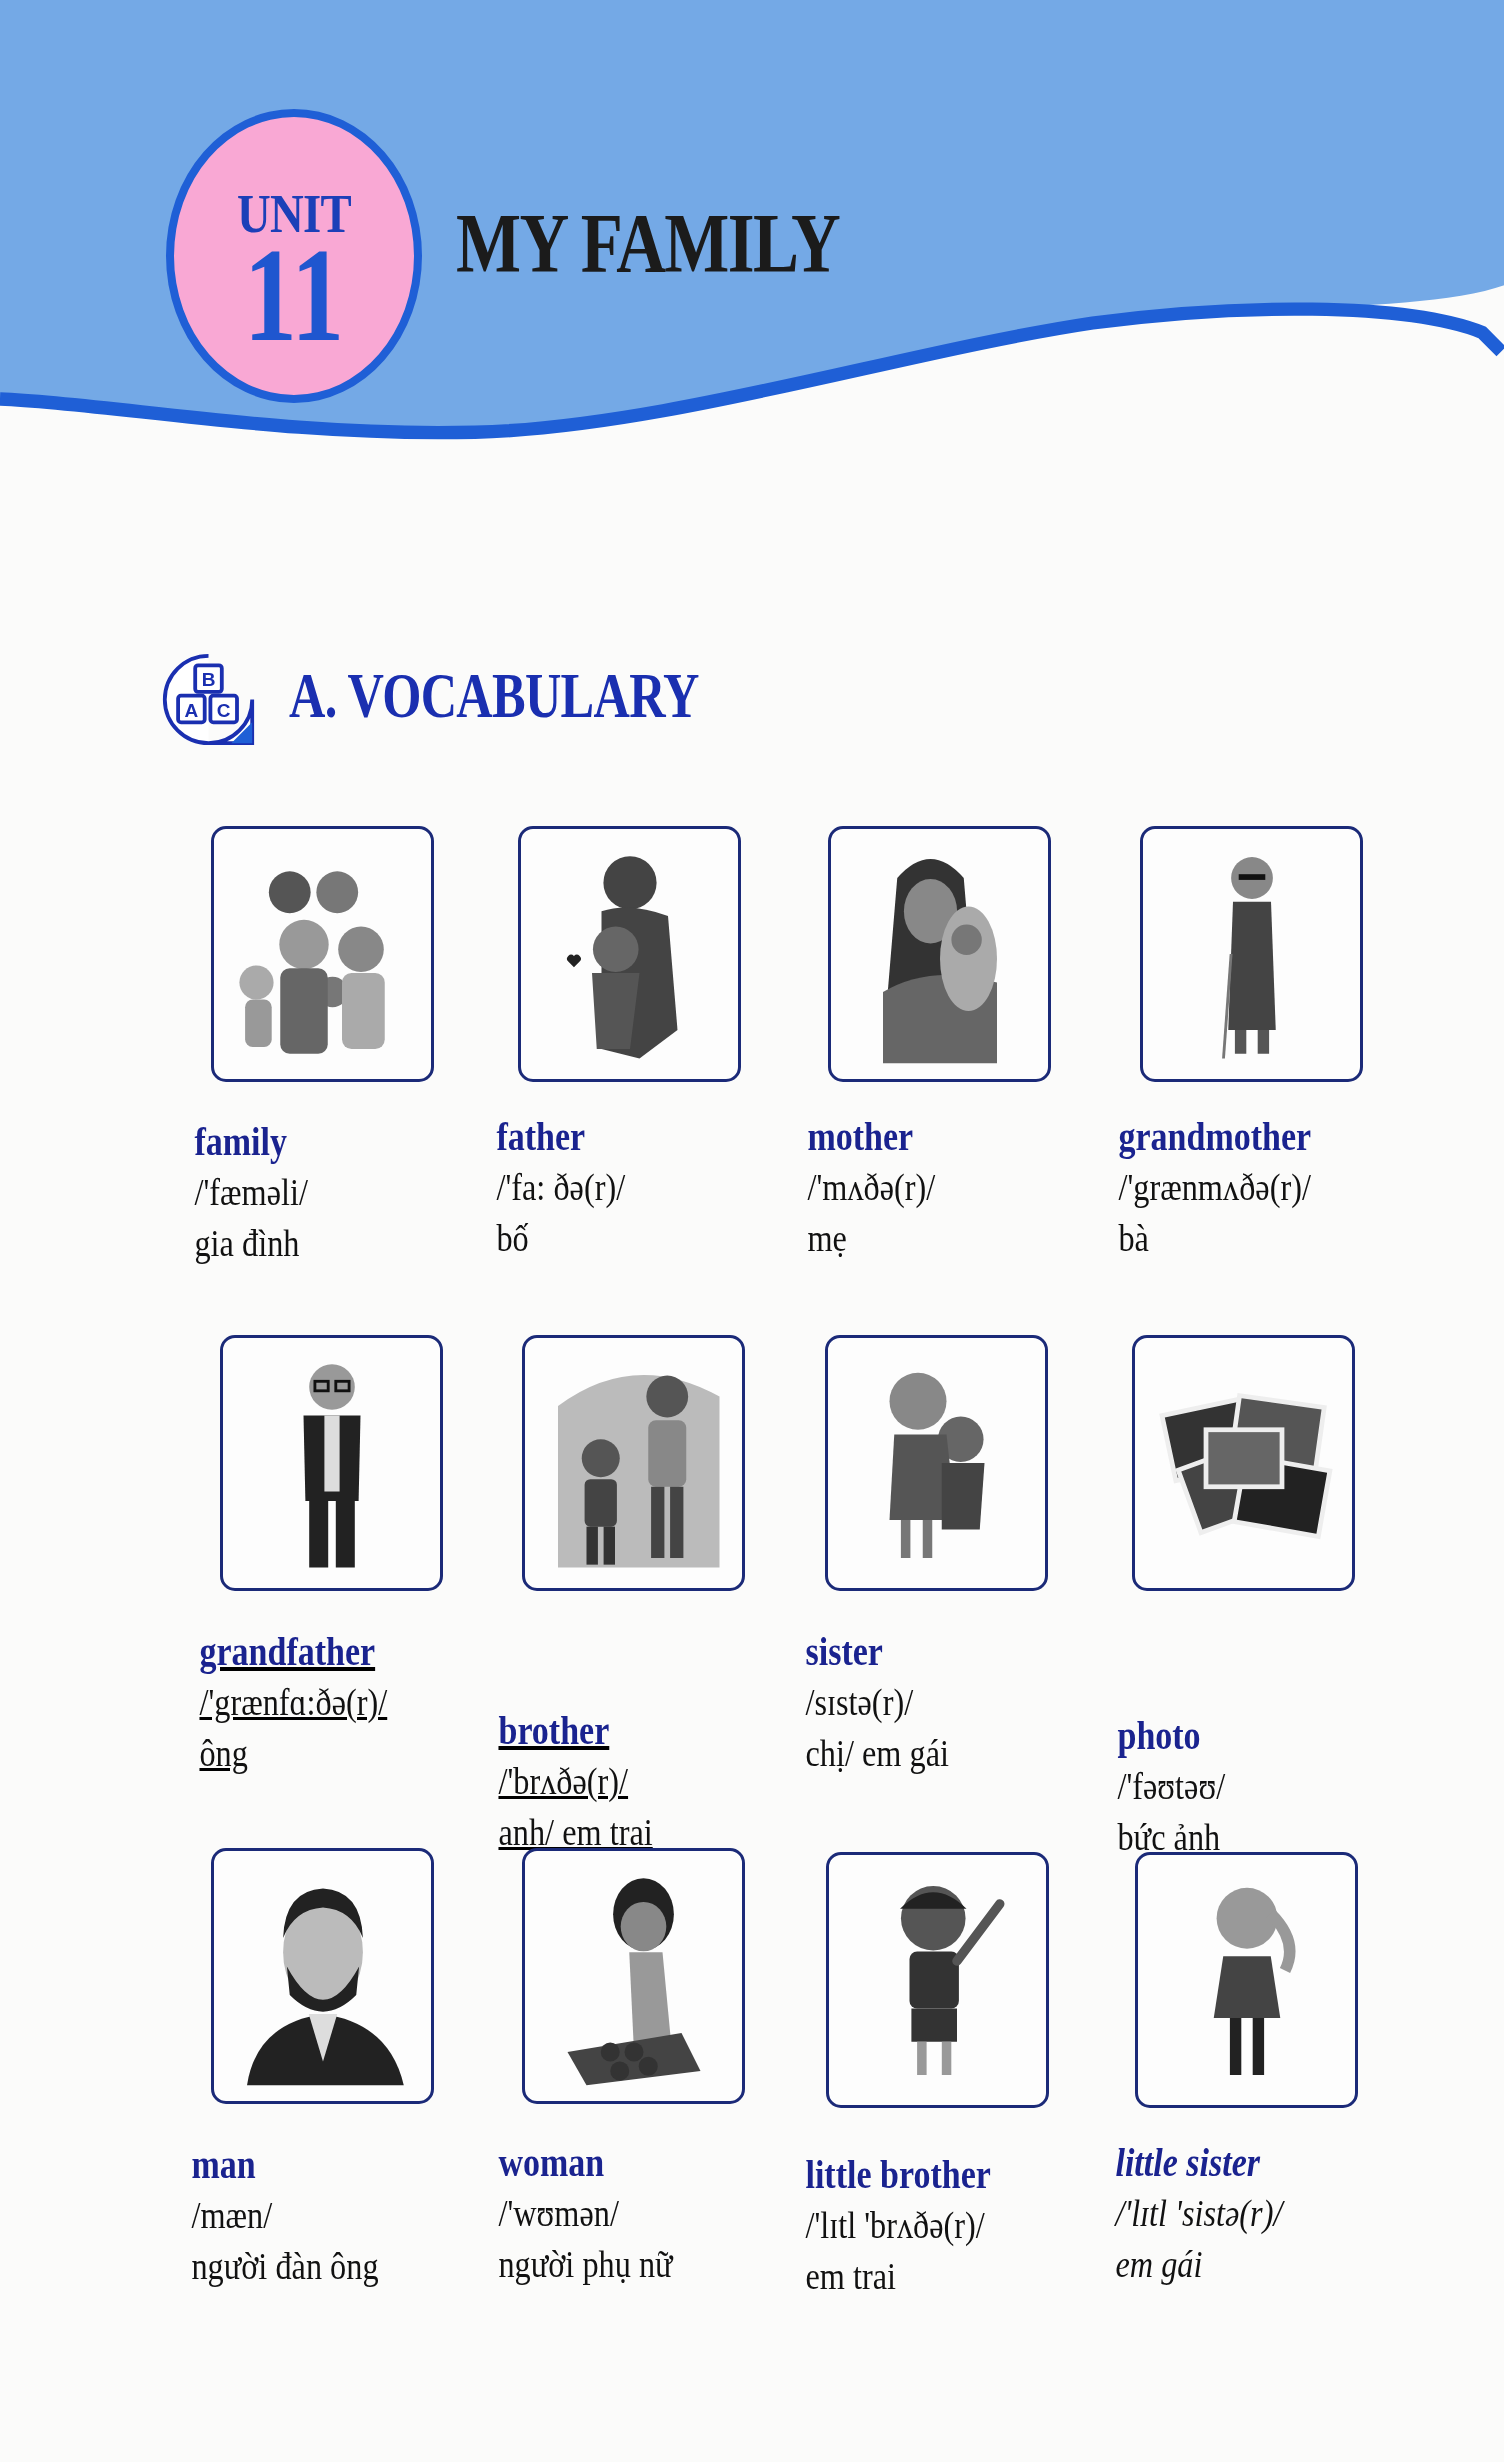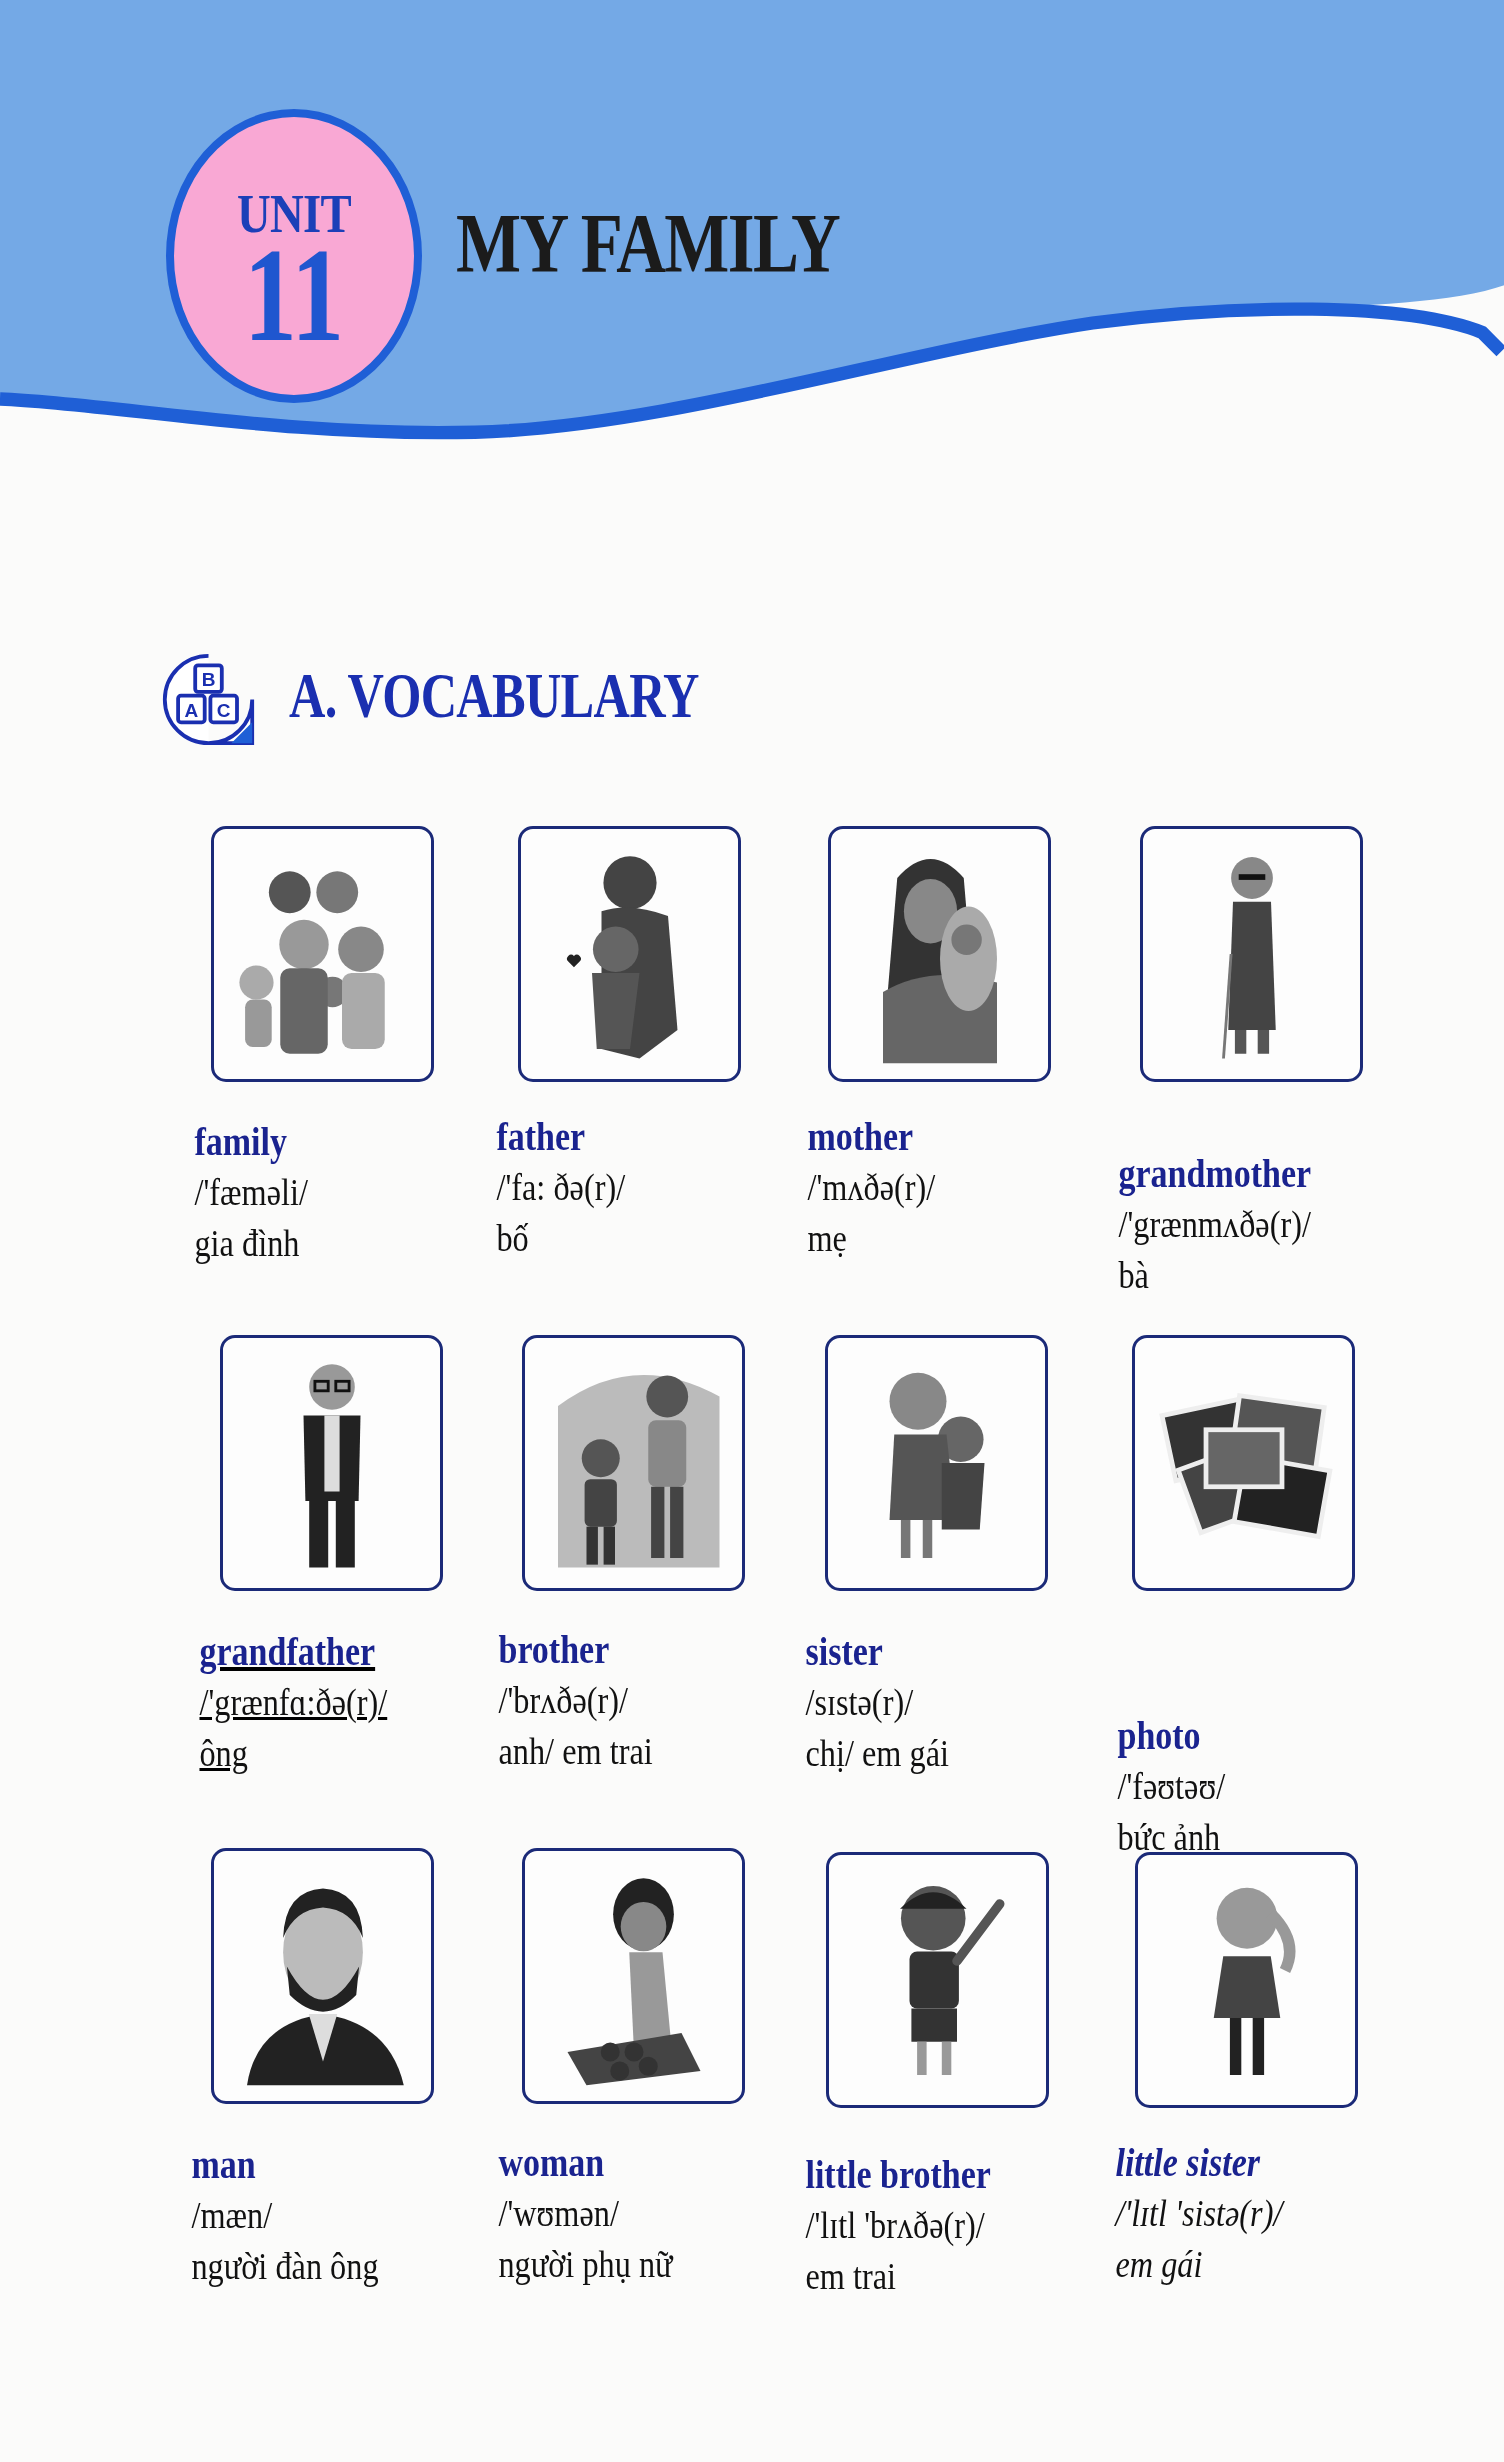--- a/index.html
+++ b/index.html
@@ -131,21 +131,21 @@
   <div class="entry" style="left:473px;top:1111px;">
     <div class="word">father</div>
     <div class="ipa">/'fa: ðə(r)/</div>
     <div class="meaning">bố</div>
   </div>
   <div class="entry" style="left:784px;top:1111px;">
     <div class="word">mother</div>
     <div class="ipa">/'mʌðə(r)/</div>
     <div class="meaning">mẹ</div>
   </div>
-  <div class="entry" style="left:1095px;top:1111px;margin-top:37px;">
+  <div class="entry" style="left:1095px;top:1111px;">
     <div class="word">grandmother</div>
     <div class="ipa">/'grænmʌðə(r)/</div>
     <div class="meaning">bà</div>
   </div>
 
   <div class="card" style="left:220px;top:1335px;">
     <svg viewBox="0 0 200 240">
       <circle cx="100" cy="40" r="24" fill="#999"></circle>
       <rect x="82" y="34" width="14" height="10" fill="none" stroke="#111" stroke-width="3"></rect>
       <rect x="104" y="34" width="14" height="10" fill="none" stroke="#111" stroke-width="3"></rect>
@@ -186,21 +186,21 @@
       <rect x="95" y="120" width="90" height="70" fill="#222" stroke="#eee" stroke-width="5" transform="rotate(10 140 155)"></rect>
       <rect x="60" y="85" width="80" height="60" fill="#666" stroke="#eee" stroke-width="5"></rect>
     </svg>
   </div>
 
   <div class="entry" style="left:176px;top:1626px;text-decoration:underline;">
     <div class="word">grandfather</div>
     <div class="ipa">/'grænfɑ:ðə(r)/</div>
     <div class="meaning">ông</div>
   </div>
-  <div class="entry" style="left:475px;top:1624px;">
+  <div class="entry" style="left:475px;top:1705px;text-decoration:underline;">
     <div class="word">brother</div>
     <div class="ipa">/'brʌðə(r)/</div>
     <div class="meaning">anh/ em trai</div>
   </div>
   <div class="entry" style="left:782px;top:1626px;">
     <div class="word">sister</div>
     <div class="ipa">/sɪstə(r)/</div>
     <div class="meaning">chị/ em gái</div>
   </div>
   <div class="entry" style="left:1094px;top:1710px;">

